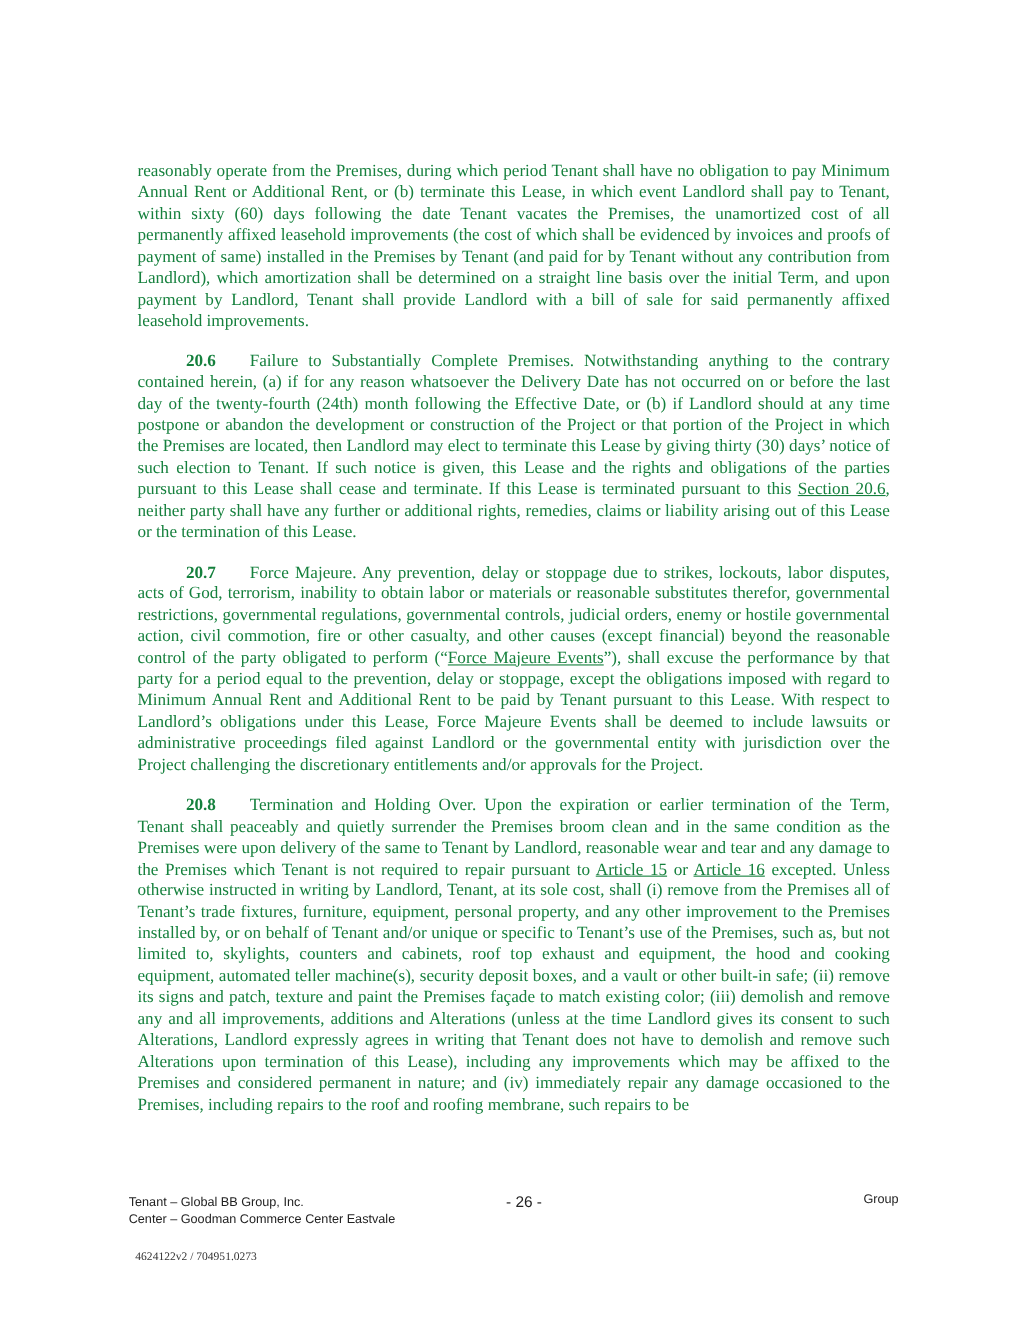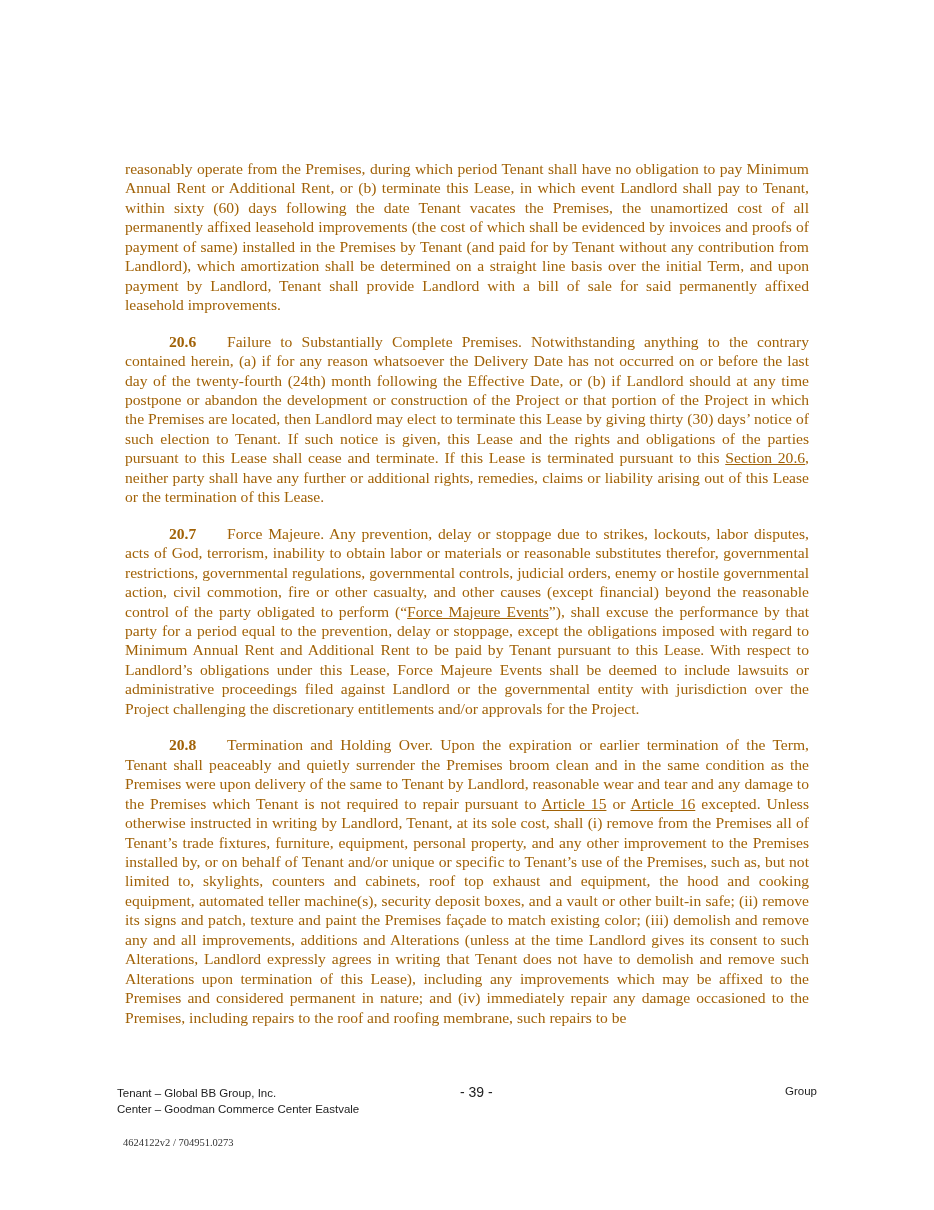--- a/index.html
+++ b/index.html
@@ -1,21 +1,21 @@
 <!DOCTYPE html>
 <html><head>
   <meta charset="utf-8">
   <style>
     html, body { margin: 0; padding: 0; background: #ffffff; }
     body { width: 934px; height: 1210px; position: relative; overflow: hidden; }
     .page { position: absolute; left: 0; top: 0; width: 934px; height: 1210px; background: #fff; }
     .body-text {
-      position: absolute; left: 125px; top: 159px; width: 684px;
+      position: absolute; left: 125px; top: 146px; width: 684px;
       font-family: "Liberation Serif", serif; font-size: 15.6px; line-height: 19.45px;
-      color: #a16207; text-align: justify;
+      color: #15803d; text-align: justify;
     }
     .body-text p { margin: 0 0 17px 0; }
     .sec-num { font-weight: bold; display: inline-block; margin-left: 44px; width: 58px; }
     .sec-title { font-weight: normal; }
     .u { text-decoration: underline; }
     .footer-left {
       position: absolute; left: 117px; top: 1085px;
       font-family: "Liberation Sans", sans-serif; font-size: 11.5px; line-height: 16px; color: #222;
     }
     .footer-center {
@@ -42,16 +42,16 @@
 
     <p><span class="sec-num">20.7</span><span class="sec-title">Force Majeure</span><span>. Any prevention, delay or stoppage due to strikes, lockouts, labor disputes, acts of God, terrorism, inability to obtain labor or materials or reasonable substitutes therefor, governmental restrictions, governmental regulations, governmental controls, judicial orders, enemy or hostile governmental action, civil commotion, fire or other casualty, and other causes (except financial) beyond the reasonable control of the party obligated to perform (“</span><span class="u">Force Majeure Events</span><span>”), shall excuse the performance by that party for a period equal to the prevention, delay or stoppage, except the obligations imposed with regard to Minimum Annual Rent and Additional Rent to be paid by Tenant pursuant to this Lease.  With respect to Landlord’s obligations under this Lease, Force Majeure Events shall be deemed to include lawsuits or administrative proceedings filed against Landlord or the governmental entity with jurisdiction over the Project challenging the discretionary entitlements and/or approvals for the Project.</span></p>
 
     <p><span class="sec-num">20.8</span><span class="sec-title">Termination and Holding Over</span><span>. Upon the expiration or earlier termination of the Term, Tenant shall peaceably and quietly surrender the Premises broom clean and in the same condition as the Premises were upon delivery of the same to Tenant by Landlord, reasonable wear and tear and any damage to the Premises which Tenant is not required to repair pursuant to </span><span class="u">Article 15</span><span> or </span><span class="u">Article 16</span><span> excepted.  Unless otherwise instructed in writing by Landlord, Tenant, at its sole cost, shall (i) remove from the Premises all of Tenant’s trade fixtures, furniture, equipment, personal property, and any other improvement to the Premises installed by, or on behalf of Tenant and/or unique or specific to Tenant’s use of the Premises, such as, but not limited to, skylights, counters and cabinets, roof top exhaust and equipment, the hood and cooking equipment, automated teller machine(s), security deposit boxes, and a vault or other built-in safe; (ii) remove its signs and patch, texture and paint the Premises façade to match existing color; (iii) demolish and remove any and all improvements, additions and Alterations (unless at the time Landlord gives its consent to such Alterations, Landlord expressly agrees in writing that Tenant does not have to demolish and remove such Alterations upon termination of this Lease), including any improvements which may be affixed to the Premises and considered permanent in nature; and (iv) immediately repair any damage occasioned to the Premises, including repairs to the roof and roofing membrane, such repairs to be</span></p>
   </div>
 
   <div class="footer-left">
     <div>Tenant – Global BB Group, Inc.</div>
     <div>Center – Goodman Commerce Center Eastvale</div>
   </div>
-  <div class="footer-center">- 39 -</div>
+  <div class="footer-center">- 26 -</div>
   <div class="footer-right">Group</div>
   <div class="doc-id">4624122v2 / 704951.0273</div>
 </div>
 
 </body></html>

